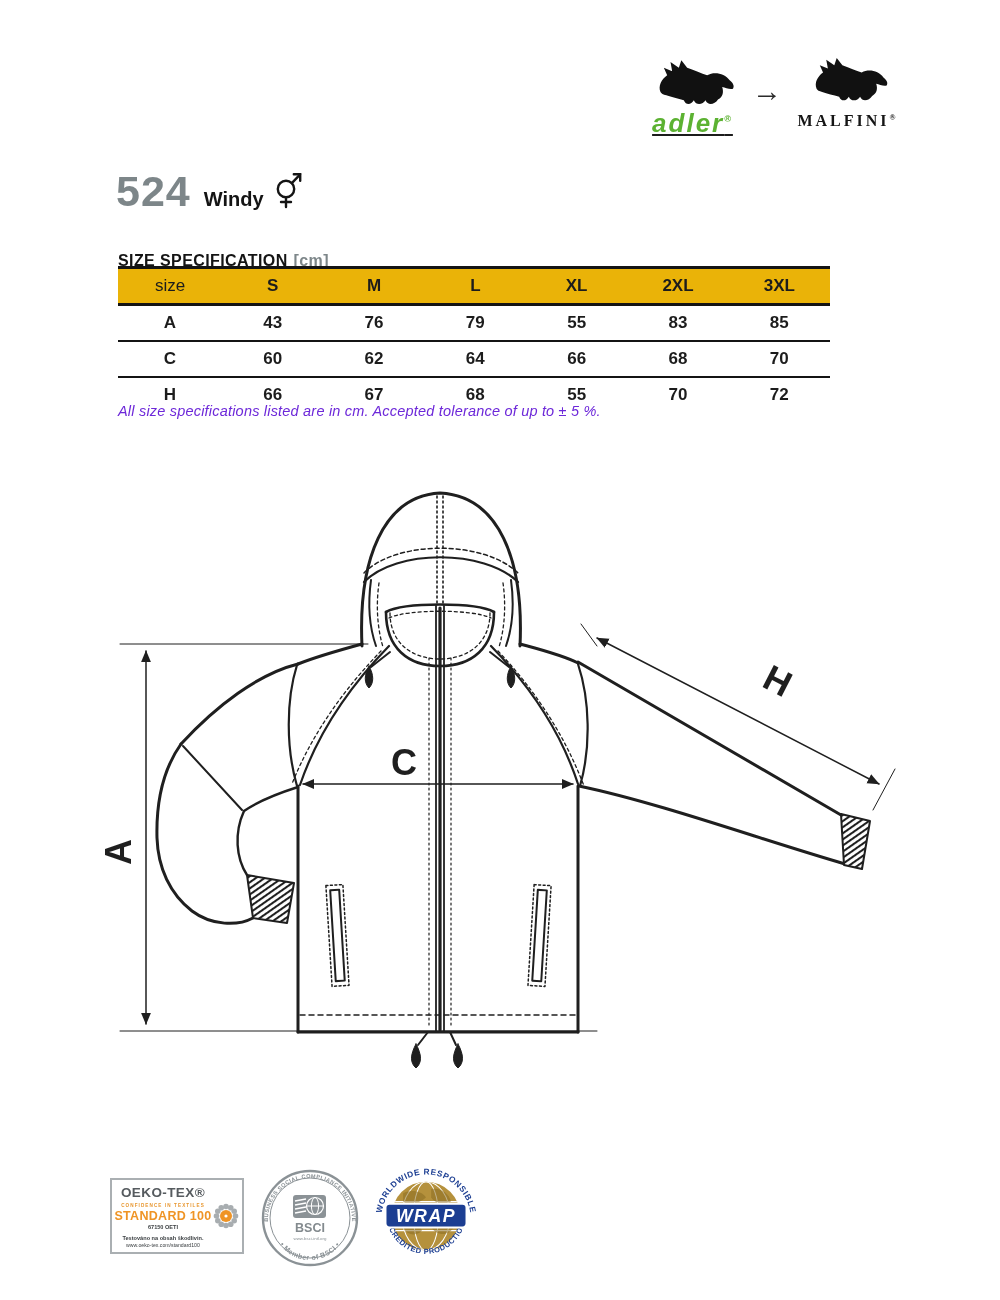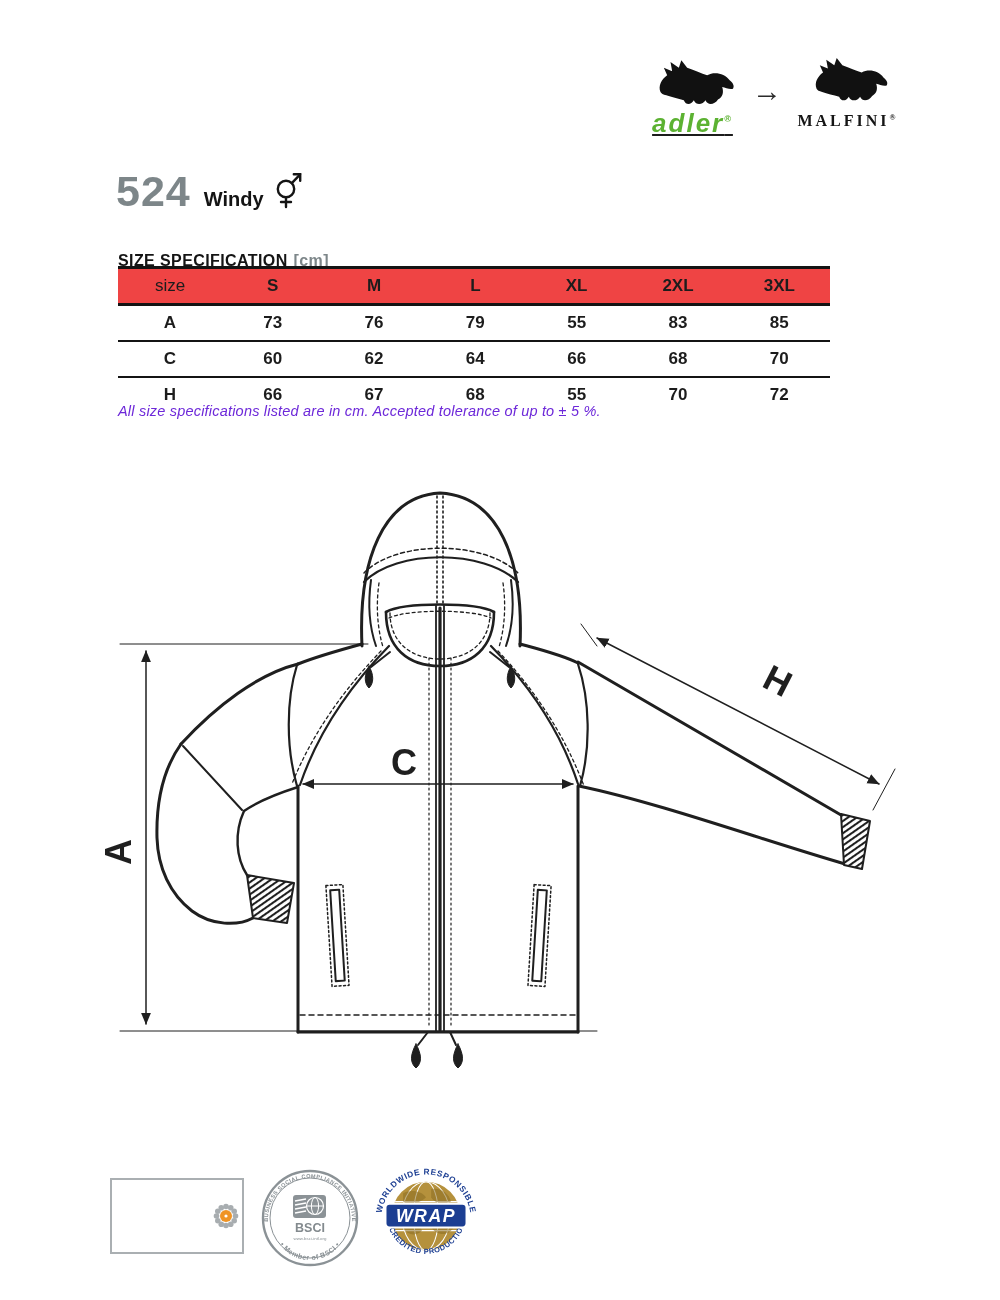--- a/index.html
+++ b/index.html
@@ -28,21 +28,21 @@
 
   
   .spec-heading{position:absolute;left:118px;top:252px;font-size:16px;font-weight:800;
                 letter-spacing:.4px;color:#141414;}
   .spec-heading .unit{color:#7d8689;margin-left:6px;font-weight:800;}
 
   
   table.sizes{position:absolute;left:118px;top:266px;width:712px;border-collapse:collapse;
               table-layout:fixed;}
   table.sizes col.c0{width:104px;}
-  table.sizes thead tr{background:#ef4444;border-top:3px solid #141414;border-bottom:3px solid #141414;}
+  table.sizes thead tr{background:#eab308;border-top:3px solid #141414;border-bottom:3px solid #141414;}
   table.sizes th,table.sizes td{height:34px;text-align:center;vertical-align:middle;
               font-size:17px;padding:0;}
   table.sizes thead th{font-weight:700;}
   table.sizes thead th.sizecol{font-weight:400;font-size:17px;}
   table.sizes tbody th{font-weight:700;}
   table.sizes tbody td{font-weight:600;}
   table.sizes tbody tr:not(:last-child){border-bottom:2px solid #141414;}
   .table-note{position:absolute;left:118px;top:403px;font-style:italic;font-size:14.5px;
               color:#6d28d9;letter-spacing:.2px;}
 
@@ -129,21 +129,21 @@
         <th>M</th>
         <th>L</th>
         <th>XL</th>
         <th>2XL</th>
         <th>3XL</th>
       </tr>
     </thead>
     <tbody>
       <tr>
         <th>A</th>
-        <td>73</td>
+        <td>43</td>
         <td>76</td>
         <td>79</td>
         <td>55</td>
         <td>83</td>
         <td>85</td>
       </tr>
       <tr>
         <th>C</th>
         <td>60</td>
         <td>62</td>
@@ -281,20 +281,28 @@
     <g font-family="Liberation Sans, DejaVu Sans, sans-serif" font-size="36" font-weight="600" fill="#1f1f1f">
       <text transform="translate(131,852) rotate(-90)" text-anchor="middle">A</text>
       <text x="404" y="775" text-anchor="middle">C</text>
       <text transform="translate(772,692) rotate(27)" text-anchor="middle">H</text>
     </g>
   </svg>
 
   <div class="certs">
 
     <div class="oeko">
+      <div class="txt">
+        <div class="l-brand">OEKO-TEX®</div>
+        <div class="l-sub">CONFIDENCE IN TEXTILES</div>
+        <div class="l-std">STANDARD 100</div>
+        <div class="l-no">67150 OETI</div>
+        <div class="l-t1">Testováno na obsah škodlivin.</div>
+        <div class="l-t2">www.oeko-tex.com/standard100</div>
+      </div>
       <svg class="flower" width="28" height="28" viewBox="0 0 28 28">
         <g fill="#a8adb0">
           <circle cx="23.5" cy="14" r="2.8"></circle>
             <circle cx="22.2" cy="18.75" r="2.8"></circle>
           <circle cx="18.75" cy="22.2" r="2.8"></circle>
             <circle cx="14" cy="23.5" r="2.8"></circle>
           <circle cx="9.25" cy="22.2" r="2.8"></circle>
             <circle cx="5.8" cy="18.75" r="2.8"></circle>
           <circle cx="4.5" cy="14" r="2.8"></circle>
             <circle cx="5.8" cy="9.25" r="2.8"></circle>

